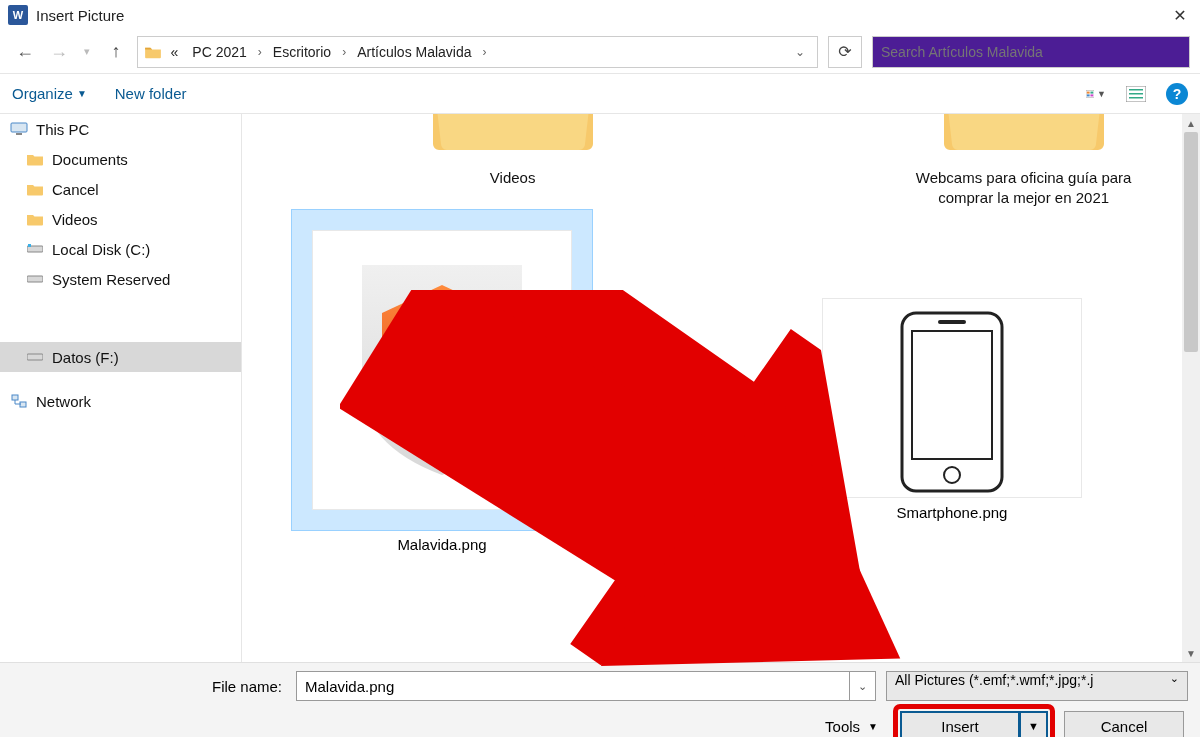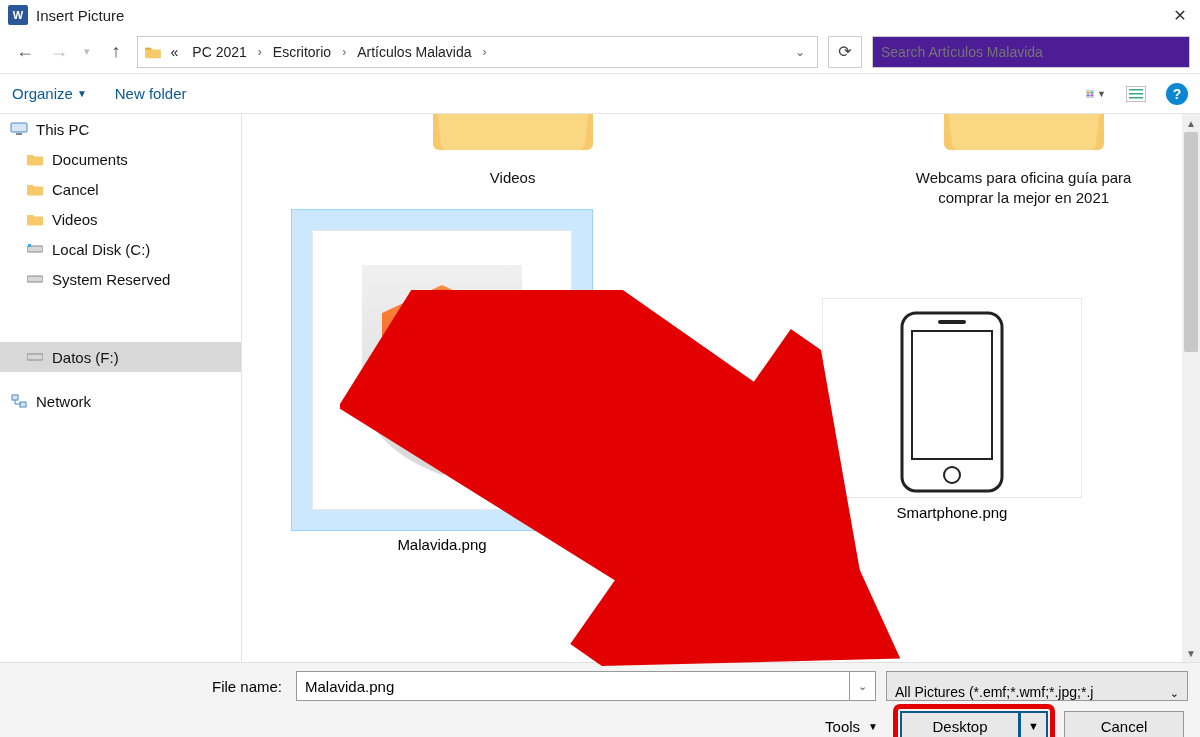--- a/index.html
+++ b/index.html
@@ -64,21 +64,21 @@
   .malavida-shield { width:260px; height:280px; background:#fff; border:1px solid #e8e8e8; display:flex; align-items:center; justify-content:center; position:relative; }
   .smartphone-thumb { width:260px; height:200px; background:#fff; border:1px solid #e8e8e8; display:flex; align-items:flex-end; justify-content:center; padding-bottom:0; overflow:hidden;}
 
   
   .footer { height: 75px; border-top: 1px solid #e0e0e0; background: #f4f4f4; padding: 8px 12px 6px; }
   .footer-row1 { display:flex; align-items:center; gap:10px; margin-bottom:8px; }
   .fn-label { width: 274px; text-align:right; font-size:15px; padding-right:4px; }
   .fn-input-wrap { display:flex; flex:1; }
   .fn-input { flex:1; height:30px; border:1px solid #999; background:#fff; padding:0 8px; font-size:15px; }
   .fn-dd { width:26px; height:30px; border:1px solid #999; border-left:none; background:#fff; display:flex; align-items:center; justify-content:center; font-size:11px; color:#555; cursor:pointer;}
-  .filter-sel { width:302px; height:30px; border:1px solid #999; background:#e8e8e8; padding:0 8px; font-size:14px; display:flex; align-items:flex-end; justify-content:space-between; cursor:pointer; }
+  .filter-sel { width:302px; height:30px; border:1px solid #999; background:#e8e8e8; padding:0 8px; font-size:14px; display:flex; align-items:flex-start; justify-content:space-between; cursor:pointer; }
   .footer-row2 { display:flex; align-items:center; justify-content:flex-end; gap:14px; padding-right:4px; }
   .tools-btn { font-size:15px; display:flex; align-items:center; gap:8px; cursor:pointer; padding:0 6px;}
   .insert-group { display:flex; outline:5px solid #e20000; padding:2px; border-radius:2px; }
   .insert-btn { width:120px; height:30px; border:2px solid #0a5a92; background:#e8e8e8; font-size:15px; cursor:pointer; display:flex; align-items:center; justify-content:center; }
   .insert-split { width:28px; height:30px; border:2px solid #0a5a92; border-left-width:1px; background:#e8e8e8; display:flex; align-items:center; justify-content:center; font-size:11px; cursor:pointer;}
   .cancel-btn { width:120px; height:30px; border:1px solid #999; background:#e8e8e8; font-size:15px; cursor:pointer; }
 
   
   .big-arrow { position:absolute; left:340px; top:290px; pointer-events:none; z-index:50; }
 </style>
@@ -323,21 +323,21 @@
       <span style="font-size:11px;">⌄</span>
     </div>
   </div>
   <div class="footer-row2">
     <div class="tools-btn">
       <span>Tools</span>
       <span style="font-size:10px;">▼</span>
     </div>
     <div class="insert-group">
       <button class="insert-btn">
-        <span>Desktop</span>
+        <span>Insert</span>
       </button>
       <div class="insert-split">▼</div>
     </div>
     <button class="cancel-btn">
       <span>Cancel</span>
     </button>
   </div>
 </div>
 
 <svg class="big-arrow" width="620" height="420" viewBox="0 0 620 420">

